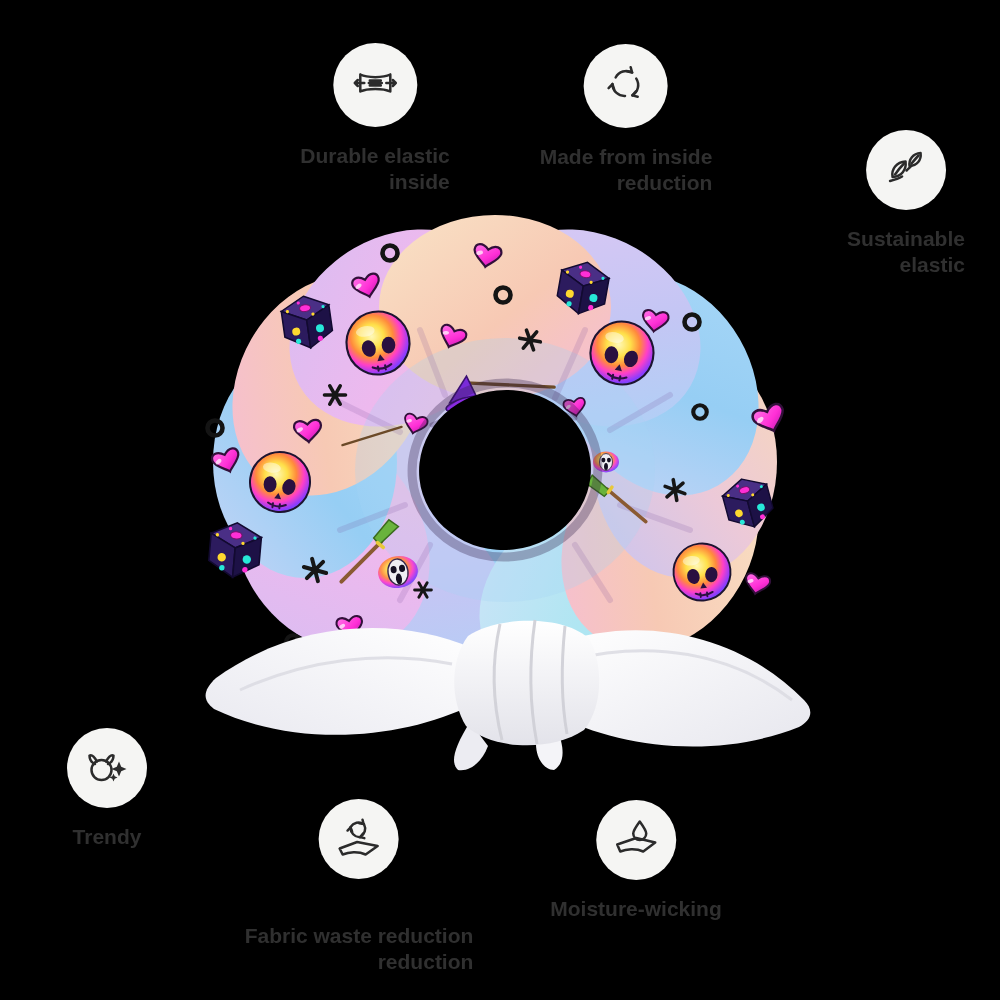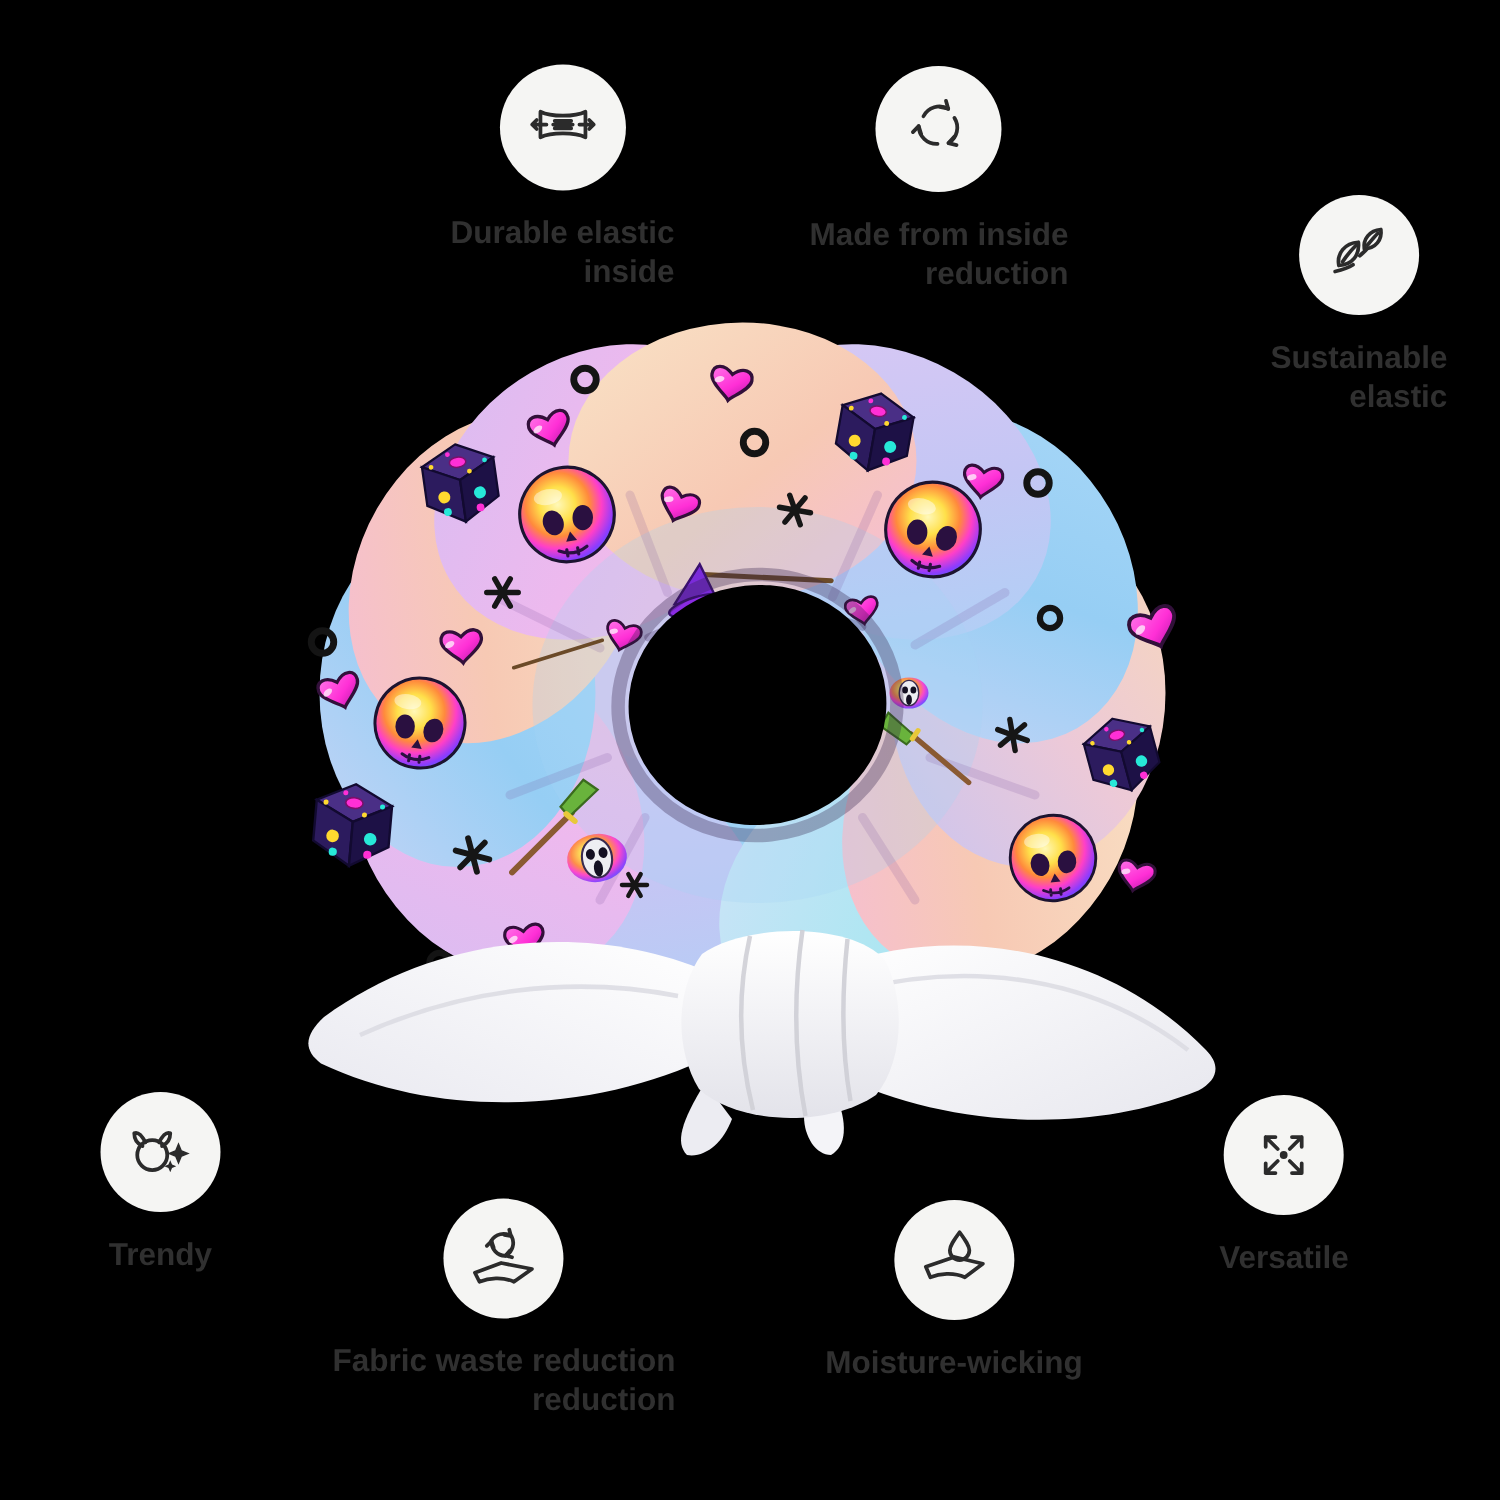--- a/index.html
+++ b/index.html
@@ -310,21 +310,21 @@
         <path class="icf" d="M36 17.5 L38.2 22.8 L43.5 25 L38.2 27.2 L36 32.5 L33.8 27.2 L28.5 25 L33.8 22.8 Z"></path>
         <path class="icf" d="M30.5 29.5 L31.7 32.3 L34.5 33.5 L31.7 34.7 L30.5 37.5 L29.3 34.7 L26.5 33.5 L29.3 32.3 Z"></path>
       </svg>
     </div>
     <div class="label">
       <div class="line">Trendy</div>
       <div class="line"></div>
     </div>
   </div>
 
-  <div class="feature" style="left:336px;top:799px;">
+  <div class="feature" style="left:359px;top:799px;gap:28px;">
     <div class="circle std">
       <svg width="48" height="48" viewBox="0 0 48 48">
         <defs>
           <g id="rc2-arm" class="ic">
             <path d="M16 12 A9.5 9.5 0 0 1 29 9"></path>
             <path d="M29 9 L24.6 8.2 M29 9 L27.9 4.8"></path>
           </g>
         </defs>
         <g class="ic">
           <path d="M5 33.5 L22.5 27 L43 31 L31 39.5 C23.5 36 14 37 8 39.5 Z"></path>
@@ -348,31 +348,14 @@
           <path d="M27.5 5.5 C31.5 11 34 14.5 34 17.5 A6.5 6.5 0 0 1 21 17.5 C21 14.5 23.5 11 27.5 5.5 Z"></path>
         </g>
       </svg>
     </div>
     <div class="label">
       <div class="line">Moisture-wicking</div>
       <div class="line"></div>
     </div>
   </div>
 
-  <div class="feature" style="left:856px;top:730px;">
-    <div class="circle std">
-      <svg width="48" height="48" viewBox="0 0 48 48">
-        <g class="ic">
-          <path d="M20 20 L12 12 M12 18.5 V12 H18.5"></path>
-          <path d="M28 20 L36 12 M29.5 12 H36 V18.5"></path>
-          <path d="M20 28 L12 36 M12 29.5 V36 H18.5"></path>
-          <path d="M28 28 L36 36 M36 29.5 V36 H29.5"></path>
-        </g>
-        <circle class="icf" cx="24" cy="24" r="2.6"></circle>
-      </svg>
-    </div>
-    <div class="label">
-      <div class="line">Versatile</div>
-      <div class="line"></div>
-    </div>
-  </div>
 
 </div>
 
 </body></html>

